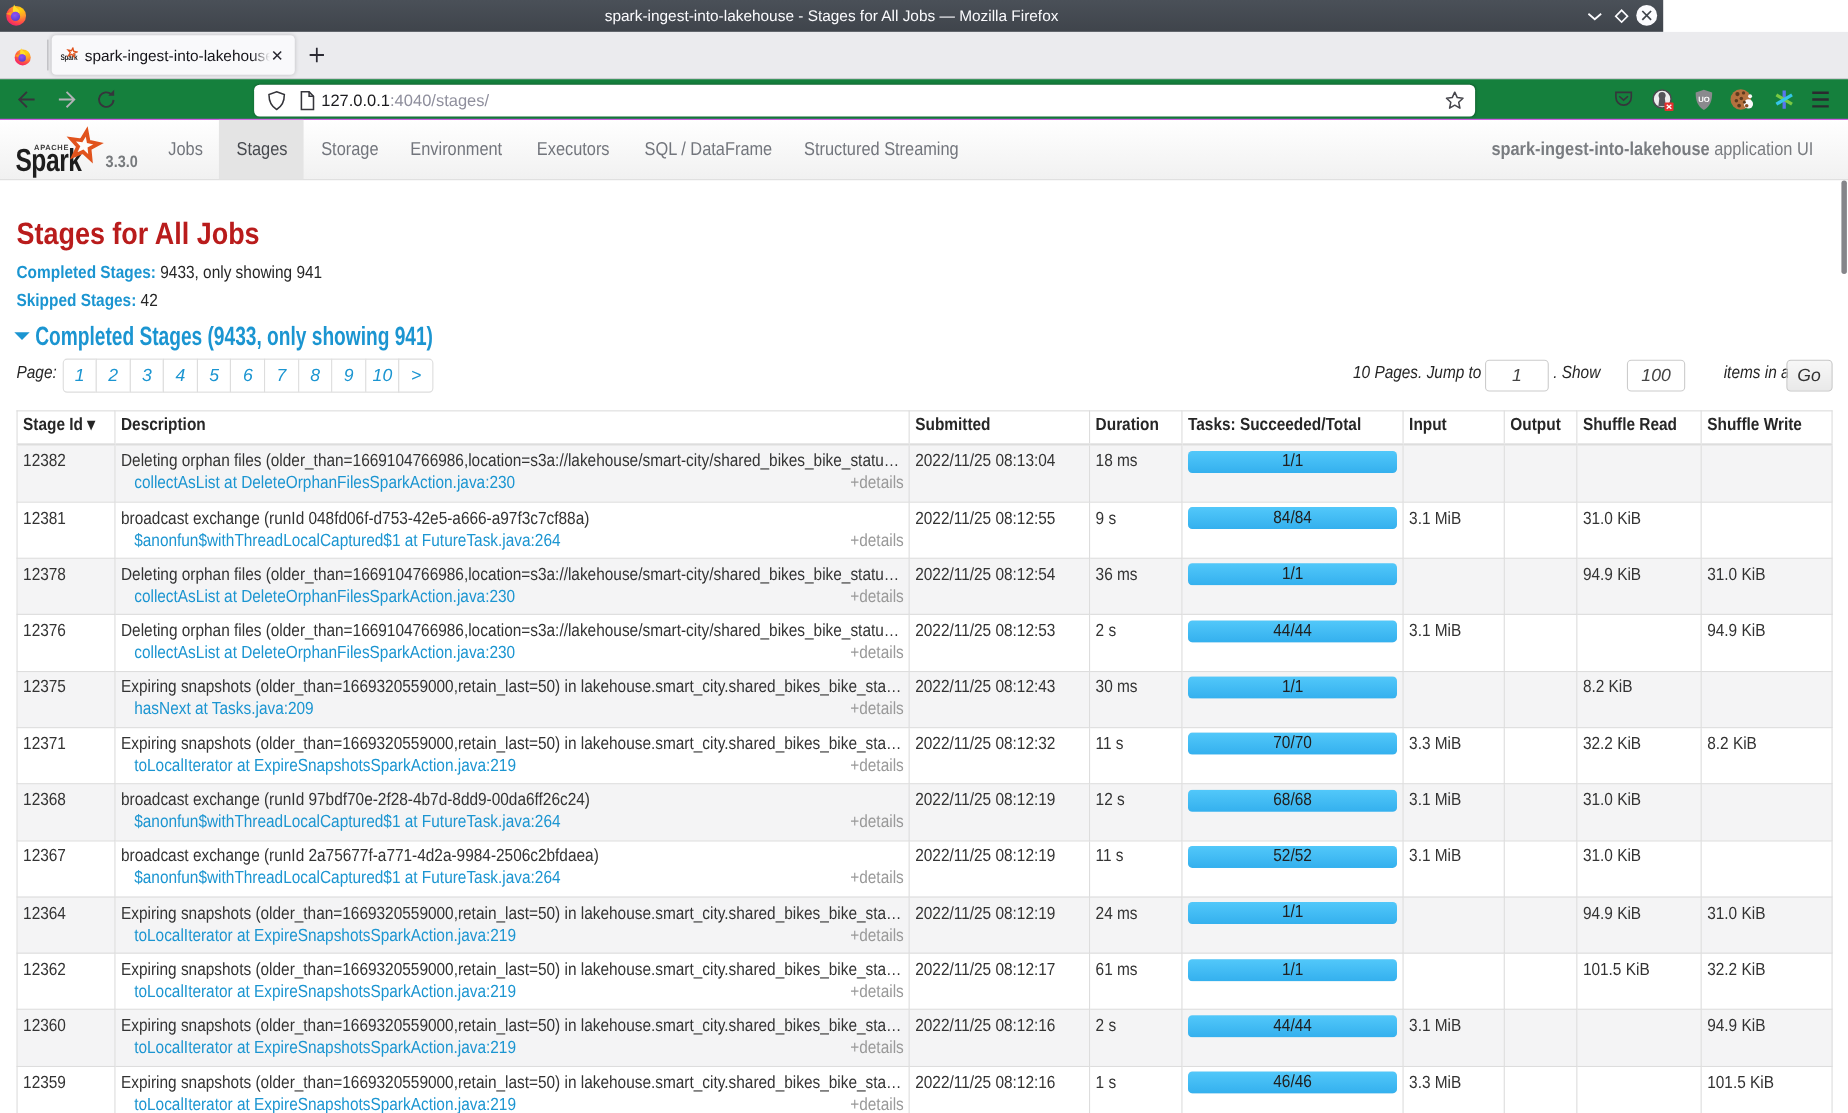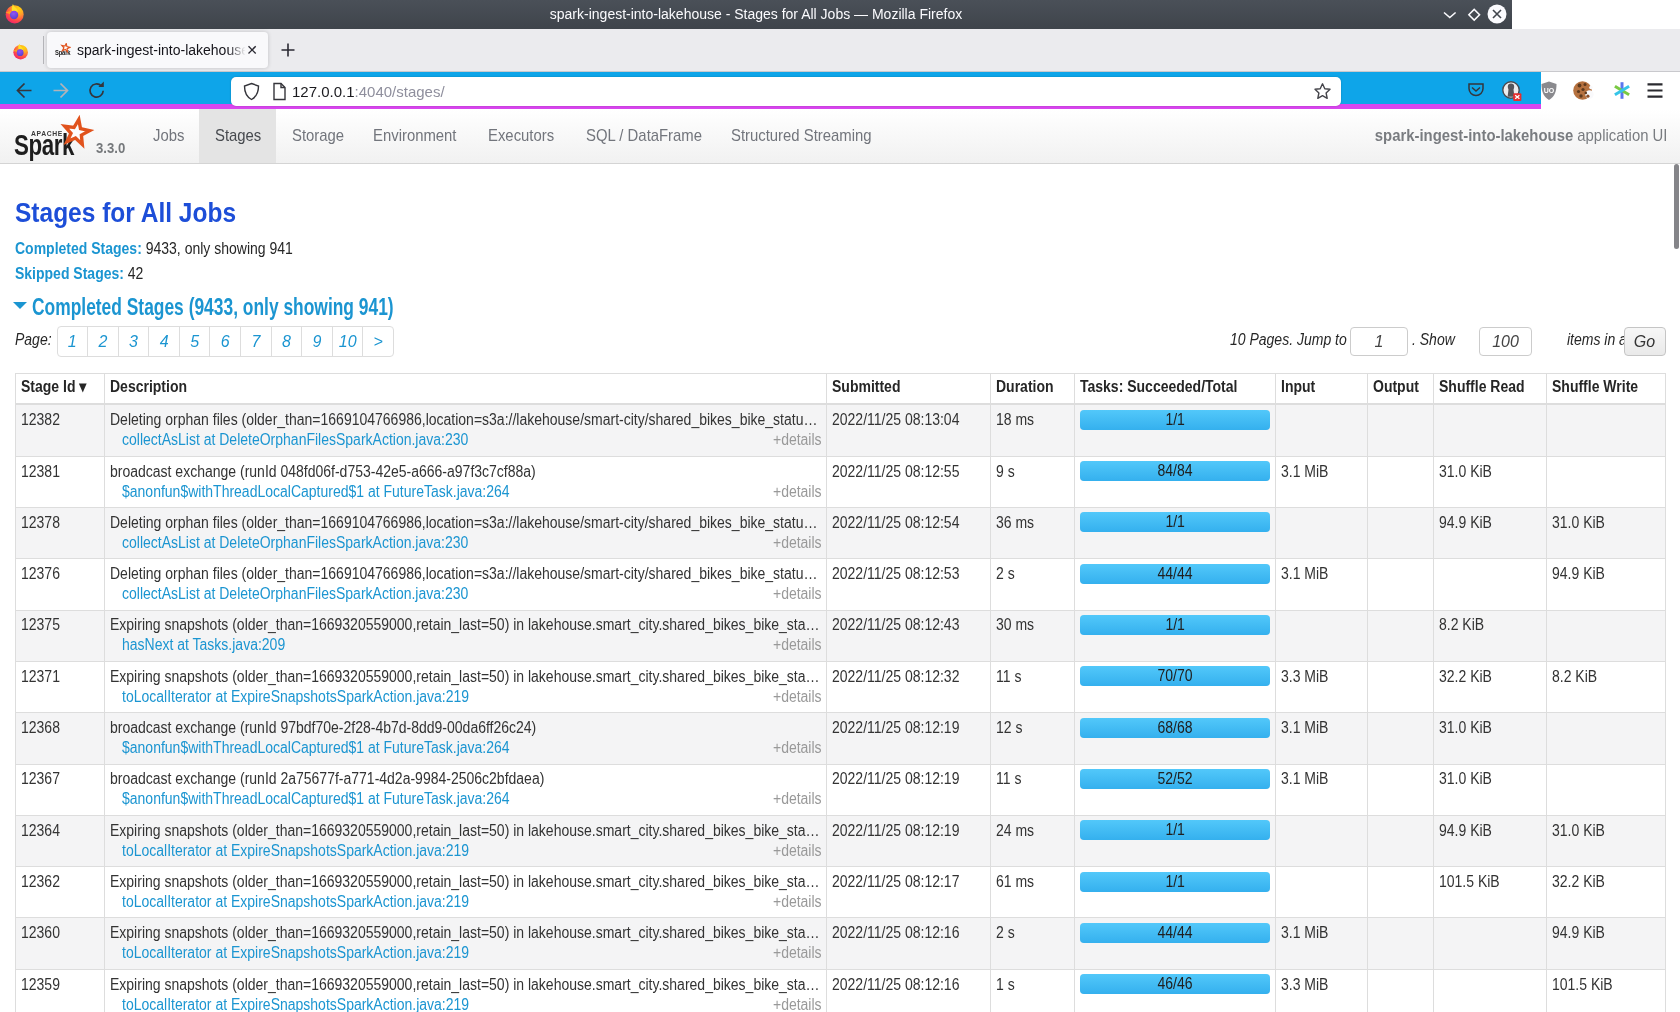--- a/index.html
+++ b/index.html
@@ -18,40 +18,40 @@
 #tabbar { position:absolute; top:29px; left:0; width:1680px; height:43px; background:#ebebee; border-bottom:1px solid #c9c9cd; }
 #fxview { position:absolute; left:12px; top:14px; }
 .tabsep { position:absolute; left:43px; top:7px; height:28px; width:1px; background:#b6b6ba; }
 #tab1 { position:absolute; left:47px; top:3px; width:221px; height:36px; background:#f9f9fb; border-radius:4px; box-shadow:0 0 4px rgba(0,0,0,.18); }
 #tab1 .favicon { position:absolute; left:8px; top:11px; }
 #tab1 .tabtitle { position:absolute; left:30px; top:8px; width:172px; font-size:14px; color:#15141a; white-space:nowrap; overflow:hidden; line-height:20px;
   -webkit-mask-image:linear-gradient(90deg,#000 88%,transparent 98%); mask-image:linear-gradient(90deg,#000 88%,transparent 98%);}
 #tab1 .tclose { position:absolute; right:7px; top:9px; width:18px; height:18px; color:#2b2a33; font-size:14px; line-height:18px; text-align:center;}
 #newtab { position:absolute; left:279px; top:12px; width:18px; height:18px; }
 
-#toolbar { position:absolute; top:72px; left:0; width:1541px; height:37px; background:#0ea5e9; border-bottom:5px solid #d946ef; }
+#toolbar { position:absolute; top:72px; left:0; width:1680px; height:37px; background:#15803d; border-bottom:1px solid #d946ef; }
 .navbtn { position:absolute; top:0; height:37px; }
 #urlbox { position:absolute; left:231px; top:5px; width:1110px; height:29px; background:#fff; border-radius:5px; box-shadow:0 0 2px rgba(0,0,0,.25); }
 #urltext { position:absolute; left:61px; top:5px; font-size:15px; color:#1b1b1f; line-height:19px;}
 #urltext .dim { color:#8f8f9d; }
 
 
 #navbar { position:absolute; top:109px; left:0; width:1680px; height:54.5px; background:linear-gradient(#ffffff,#f1f1f1); border-bottom:1px solid #d4d4d4; }
 #stagesbg { position:absolute; left:198.5px; top:0; width:77.5px; height:53.5px; background:#e4e4e4; }
 #sparklogo { position:absolute; left:13px; top:3px; }
 #vernum { position:absolute; left:96px; top:139px; font-size:15px; font-weight:bold; color:#76797c; }
 .navlinks a { position:absolute; top:0; height:53.5px; line-height:53.5px; font-size:17px; color:#72757c; text-decoration:none; }
 .navlinks a.active { color:#46494e;text-align:right; }
-#appname { position:absolute; right:13px; top:0; height:53.5px; line-height:53.5px; font-size:17px; color:#797c80; }
+#appname { position:absolute; right:32px; top:0; height:53.5px; line-height:53.5px; font-size:17px; color:#797c80; }
 #appname b { font-weight:bold; }
 
 
 #content { position:absolute; top:163.5px; left:0; width:1680px; height:849px; overflow:hidden; background:#fff; color:#2b2b2b; font-size:16px; }
 #content .inner { padding:0 15px; }
-h3.pagetitle { font-size:28px; font-weight:bold; color:#1d4ed8; margin-top:32px; height:33px; line-height:33px; }
+h3.pagetitle { font-size:28px; font-weight:bold; color:#b91c1c; margin-top:32px; height:33px; line-height:33px; }
 .sumlist { line-height:25.3px; color:#262626; margin-top:7px; }
 .sumlist a { color:#1b95d1; text-decoration:none; font-weight:bold; }
 h4.collapse { font-size:24px; font-weight:bold; color:#1b95d1; margin-top:6.6px; height:28px; line-height:28px; position:relative; padding-left:17px; }
 h4.collapse .arr { position:absolute; left:-2px; top:9.5px; width:0; height:0; border-left:7px solid transparent; border-right:7px solid transparent; border-top:7px solid #1b95d1; }
 
 
 #pagerow { position:relative; height:32px; margin-top:5.3px;font-style:italic; }
 .pgroup { position:absolute; left:41.5px; top:0; height:32px; }
 .pgroup a { display:block; float:left; width:31.6px; height:31.5px; line-height:29.5px; text-align:center; font-size:16px; color:#1b95d1; text-decoration:none; background:#fff; border:1px solid #ddd; margin-left:-1px; }
 .pgroup a:first-child { border-radius:4px 0 0 4px; margin-left:0; }

